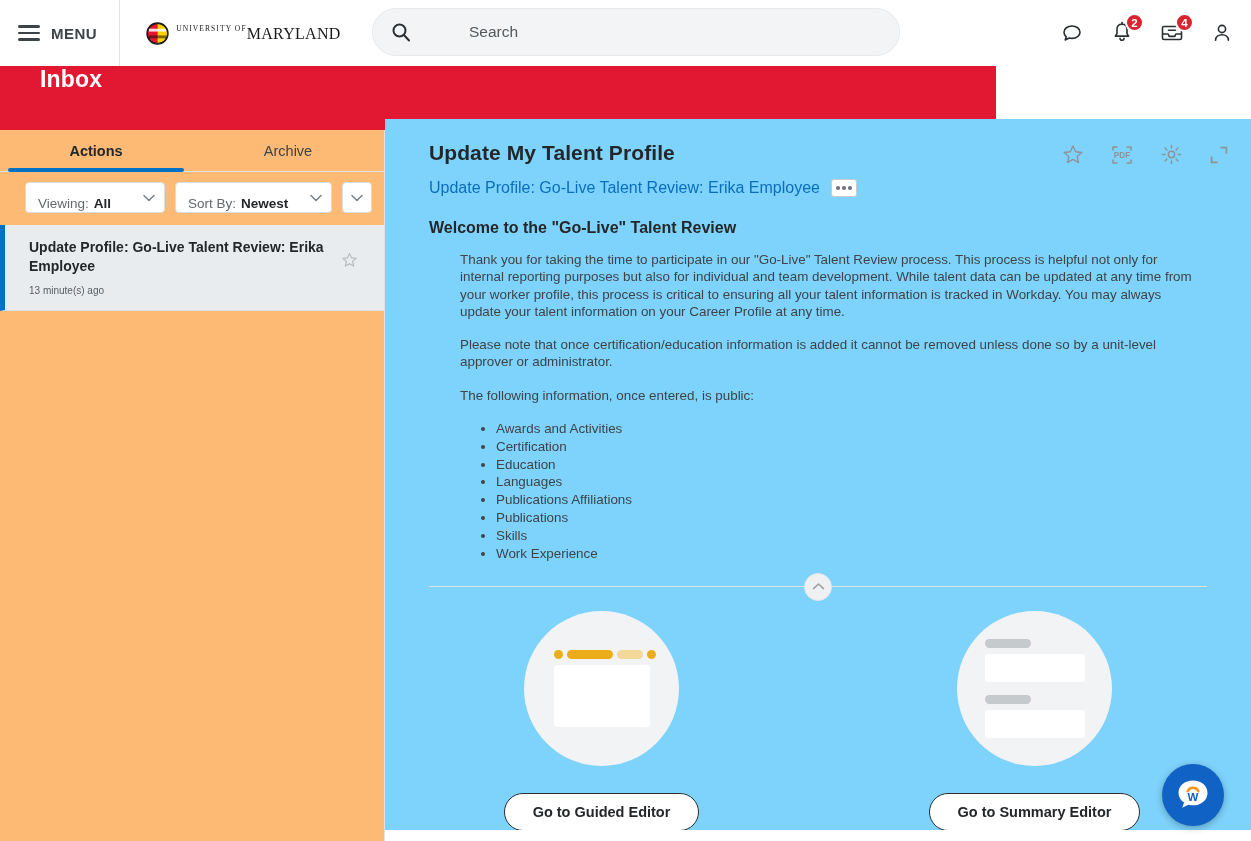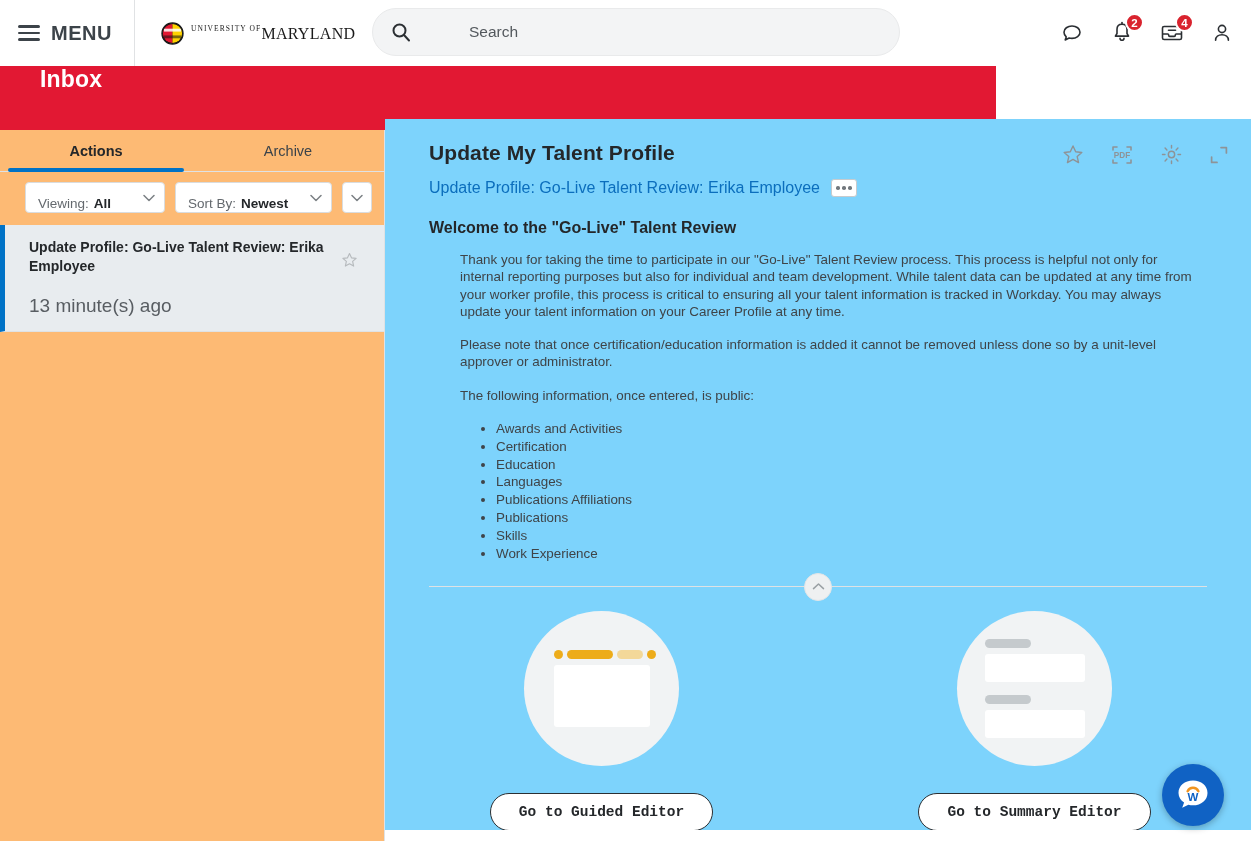--- a/index.html
+++ b/index.html
@@ -21,21 +21,21 @@
   }
   .menu-btn {
     display: flex; align-items: center; gap: 11px;
     padding: 0 22px 0 18px; height: 66px;
     border-right: 1px solid #e0e2e4;
     cursor: pointer;
   }
   .hamburger { display: flex; flex-direction: column; justify-content: center; gap: 4px; width: 22px; }
   .hamburger i { display: block; height: 2.5px; background: #3c4349; border-radius: 2px; }
   .menu-label {
-    font-size: 20px; font-weight: bold; letter-spacing: .5px; color: #3c4349;
+    font-size: 15px; font-weight: bold; letter-spacing: .5px; color: #3c4349;
   }
   .umd-logo {
     display: flex; align-items: center; gap: 7px;
     margin-left: 26px; cursor: pointer;
   }
   .umd-mark { width: 23px; height: 23px; flex: 0 0 23px; }
   .umd-text { display: flex; flex-direction: row; line-height: 1; }
   .umd-text .l1 {
     font-family: "Liberation Serif", serif;
     font-size: 7.5px; letter-spacing: 1.1px; color: #1a1a1a;
@@ -137,21 +137,21 @@
     border-left: 5px solid #0072c6;
     border-bottom: 1px solid #dfe2e4;
     padding: 13px 40px 14px 24px;
     cursor: pointer;
     min-height: 58px;
   }
   .msg .title {
     font-size: 14px; font-weight: bold; color: #24272a; line-height: 1.35;
   }
   .msg .time {
-    font-size: 19px; color: #585d62; margin-top: 19px;
+    font-size: 10px; color: #585d62; margin-top: 9px;
   }
   .msg .star {
     position: absolute; right: 26px; top: 27px; cursor: pointer;
   }
 
   
   .content {
     position: absolute; top: 119px; left: 385px;
     width: 866px; height: 711px;
     background: #7dd3fc;
@@ -236,21 +236,21 @@
   .s-field { height: 28px; background: #ffffff; border-radius: 3px; margin-bottom: 13px; }
   .s-field.last { margin-bottom: 0; }
 
   .pill-btn {
     margin-top: 27px;
     height: 38px; padding: 0 28px;
     min-width: 188px;
     border: 1px solid #2b2f33; border-radius: 19px;
     background: #fff; color: #24272a;
     font-size: 14.5px; font-weight: bold;
-    font-family: Liberation Mono, monospace;
+    font-family: Liberation Sans, sans-serif;
     cursor: pointer;
     display: flex; align-items: center; justify-content: center;
   }
 
   
   .fab {
     position: absolute; right: 27px; bottom: 15px;
     width: 62px; height: 62px; border-radius: 50%;
     background: #1062c4;
     box-shadow: 0 2px 7px rgba(0,0,0,.28);

